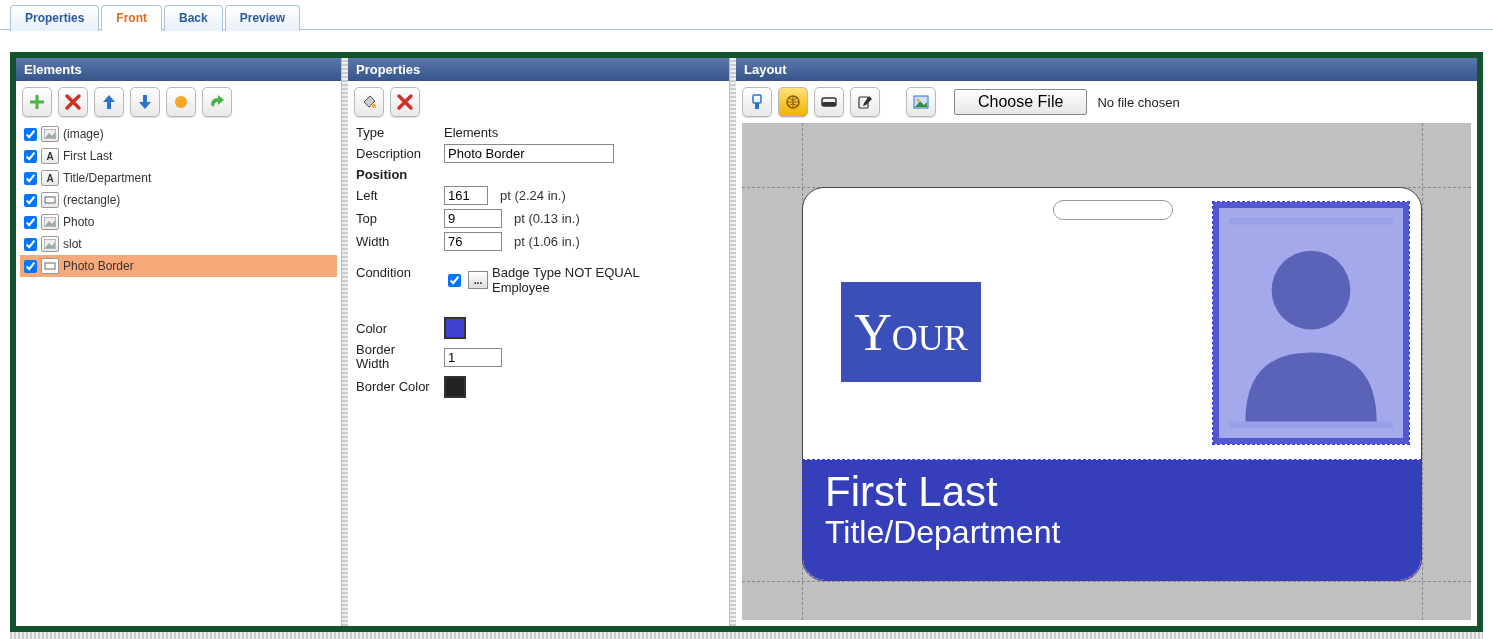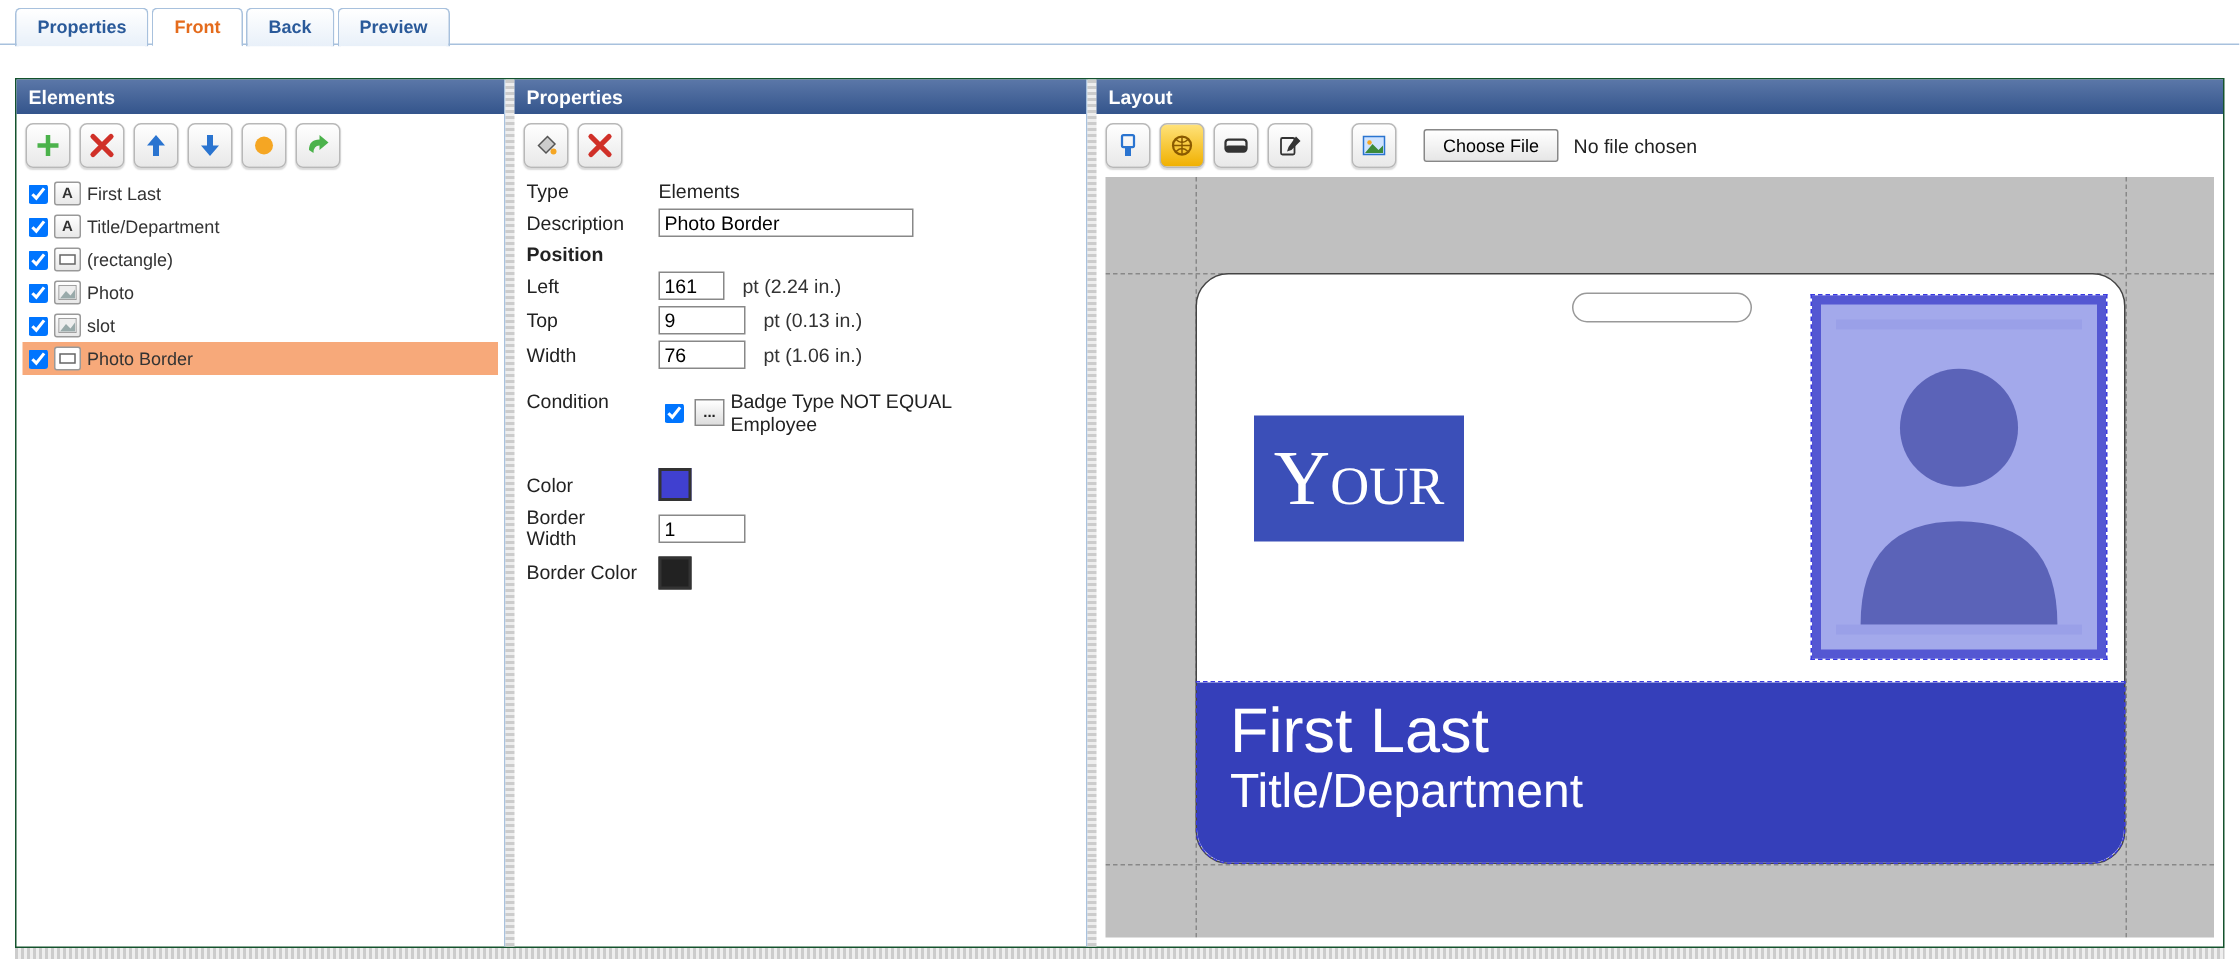--- a/index.html
+++ b/index.html
@@ -36,21 +36,21 @@
     background: #fff;
     border-bottom: 1px solid #fff;
     z-index: 2;
   }
   .tabrule {
     border-top: 1px solid #a8c1dd;
     margin-top: -1px;
   }
   .workspace {
     display: flex;
-    border: 1px solid #14532d;
+    border: 6px solid #14532d;
     margin: 0 10px;
     min-height: 580px;
   }
   .panel {
     display: flex;
     flex-direction: column;
     border-right: 1px solid #a8c1dd;
   }
   .panel-elements { width: 326px; }
   .panel-props    { width: 382px; }
@@ -121,23 +121,23 @@
     font-weight: bold;
     background: linear-gradient(#fff,#ddd);
     font-size: 10px;
   }
   .layout-toolbar {
     display: flex; align-items: center; gap: 6px; padding: 6px;
     border-bottom: none;
   }
   .file-native {
     border: 1px solid #888;
-    padding: 3px 12px;
+    padding: 3px 23px;
     background: linear-gradient(#fff,#e6e6e6);
-    font-size: 12px;
+    font-size: 16px;
     border-radius: 2px;
   }
   .file-text { font-size: 13px; margin-left: 4px; color:#222;}
   .canvas-wrap {
     flex: 1;
     background: #c0c0c0;
     margin: 0 6px 6px 6px;
     overflow: auto;
     position: relative;
   }
@@ -235,20 +235,30 @@
             <circle cx="9" cy="9" r="6" fill="#f5a623"></circle>
           </svg>
       </div>
       <div class="btn">
         <svg viewBox="0 0 18 18">
             <path d="M3 12 Q3 5 10 5 L10 2 L16 7 L10 12 L10 9 Q6 9 6 14" fill="#4bb24b"></path>
           </svg>
       </div>
     </div>
     <div class="elist">
+      <div class="erow">
+        <input type="checkbox" checked="" style="">
+        <span class="icon16">
+            <svg width="12" height="10" viewBox="0 0 12 10">
+              <rect x="0" y="0" width="12" height="10" fill="#eee" stroke="#888"></rect>
+              <polygon points="1,9 5,4 8,7 11,3 11,9" fill="#9aa"></polygon>
+            </svg>
+          </span>
+        <span>(image)</span>
+      </div>
       <div class="erow">
         <input type="checkbox" checked="" style="">
         <span class="icon16">A</span>
         <span>First Last</span>
       </div>
       <div class="erow">
         <input type="checkbox" checked="" style="">
         <span class="icon16">A</span>
         <span>Title/Department</span>
       </div>
@@ -408,21 +418,21 @@
       <div class="guides">
         <div class="guide-h" style="top:64px"></div>
         <div class="guide-h" style="top:458px"></div>
         <div class="guide-v" style="left:60px"></div>
         <div class="guide-v" style="left:680px"></div>
       </div>
 
       <div class="card" style="left:60px; top:64px; width:620px; height:394px">
         <div class="slot" style="left:250px; top:12px"></div>
 
-        <div class="logo-box" style="left:38px; top:94px; width:140px; height:84px">
+        <div class="logo-box" style="left:38px; top:94px; width:140px; height:100px">
           <span class="logo-text1" style="font-size:36px"><span style="font-size:52px">Y</span><span>OUR</span></span>
         </div>
 
         <div class="photo-border" style="left:410px; top:14px; width:196px; height:242px">
           <div class="photo-silhouette">
             <svg viewBox="0 0 100 120" width="100%" height="100%">
               <rect width="100" height="120" fill="#a3a9eb"></rect>
               <circle cx="50" cy="40" r="24" fill="#5b63b8"></circle>
               <path d="M10 120 Q10 78 50 78 Q90 78 90 120 Z" fill="#5b63b8"></path>
             </svg>

